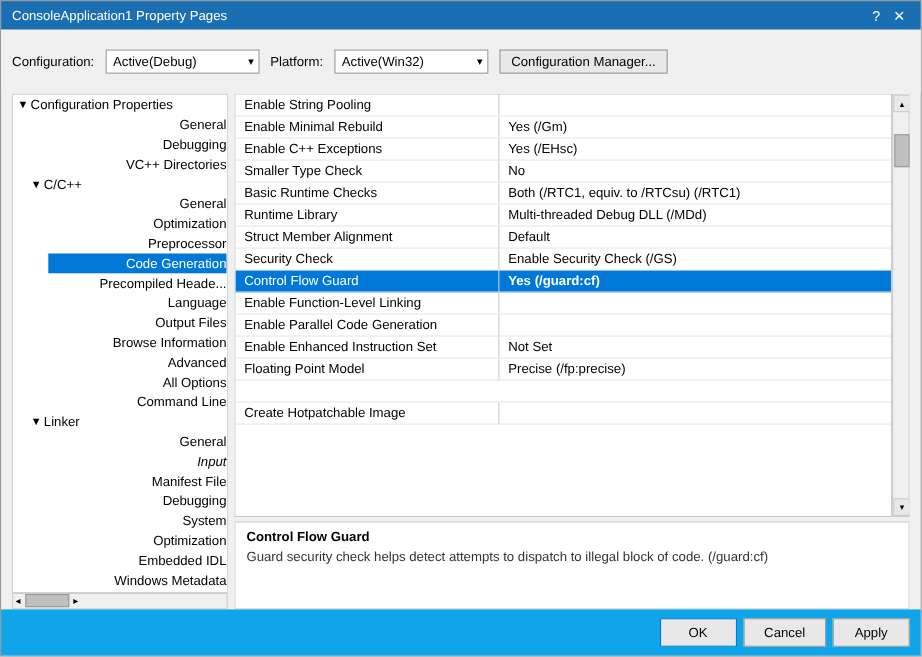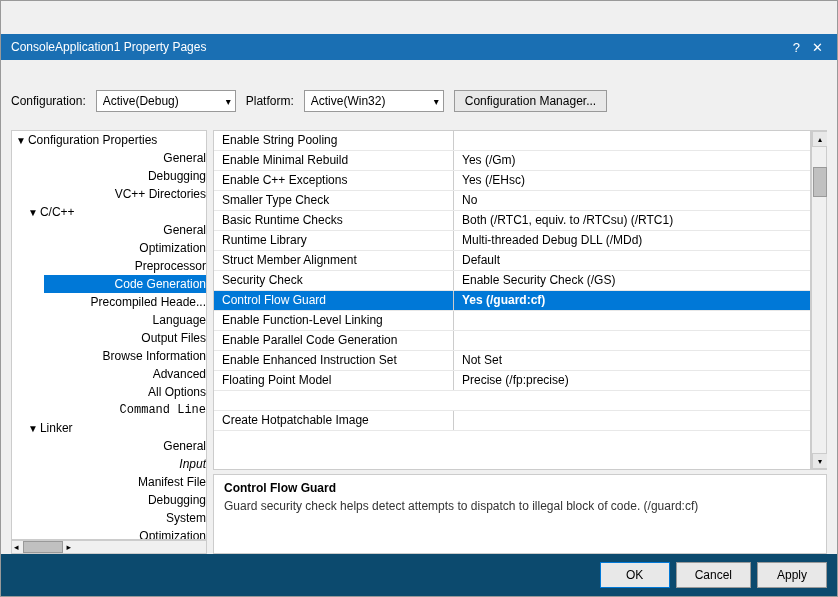--- a/index.html
+++ b/index.html
@@ -25,21 +25,20 @@
     }
     .title-bar {
       background: #1a6fb3;
       color: white;
       padding: 6px 10px;
       display: flex;
       align-items: center;
       justify-content: space-between;
       font-size: 12px;
       user-select: none;
-      margin-top: 33px;
     }
     .title-bar-buttons {
       display: flex;
       gap: 4px;
     }
     .title-bar-btn {
       background: none;
       border: none;
       color: white;
       font-size: 13px;
@@ -47,21 +46,20 @@
       padding: 0 4px;
       line-height: 1;
     }
     .config-row {
       display: flex;
       align-items: center;
       padding: 18px 10px;
       gap: 10px;
       background: #f0f0f0;
       flex-wrap: wrap;
-      margin-top: 12px;
     }
     .config-row label {
       font-size: 12px;
     }
     .config-select {
       border: 1px solid #999;
       background: white;
       padding: 3px 20px 3px 6px;
       font-size: 12px;
       appearance: none;
@@ -181,21 +179,21 @@
     }
     .info-text {
       font-size: 12px;
       color: #333;
     }
     .bottom-buttons {
       display: flex;
       justify-content: flex-end;
       padding: 8px 10px;
       gap: 6px;
-      background: #0c4a6e;
+      background: #0ea5e9;
     }
     .btn {
       border: 1px solid #999;
       background: #e8e8e8;
       padding: 5px 18px;
       font-size: 12px;
       cursor: pointer;
       min-width: 70px;
     }
     .btn.primary {
@@ -292,21 +290,21 @@
             <div class="tree-item" style="padding-left:4px;">General</div>
             <div class="tree-item" style="padding-left:4px;">Optimization</div>
             <div class="tree-item" style="padding-left:4px;">Preprocessor</div>
             <div class="tree-item selected" style="padding-left:4px;">Code Generation</div>
             <div class="tree-item" style="padding-left:4px;">Precompiled Heade...</div>
             <div class="tree-item" style="padding-left:4px;">Language</div>
             <div class="tree-item" style="padding-left:4px;">Output Files</div>
             <div class="tree-item" style="padding-left:4px;">Browse Information</div>
             <div class="tree-item" style="padding-left:4px;">Advanced</div>
             <div class="tree-item" style="padding-left:4px;">All Options</div>
-            <div class="tree-item" style="padding-left:4px;font-family:Liberation Mono, monospace;">Command Line</div>
+            <div class="tree-item" style="padding-left:4px;">Command Line</div>
           </div>
           <div class="tree-item tree-root" style="padding-left:0;">
             <span class="arrow">▼</span>
             <span>Linker</span>
           </div>
           <div class="tree-children">
             <div class="tree-item" style="padding-left:4px;">General</div>
             <div class="tree-item" style="padding-left:4px;font-style:italic;">Input</div>
             <div class="tree-item" style="padding-left:4px;">Manifest File</div>
             <div class="tree-item" style="padding-left:4px;">Debugging</div>

